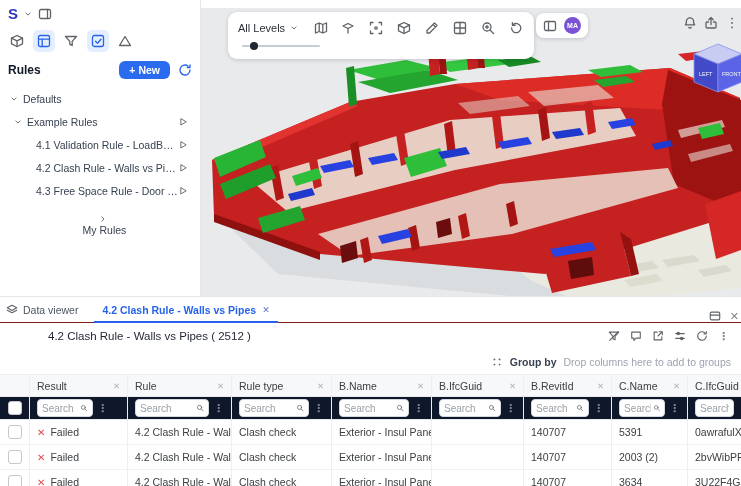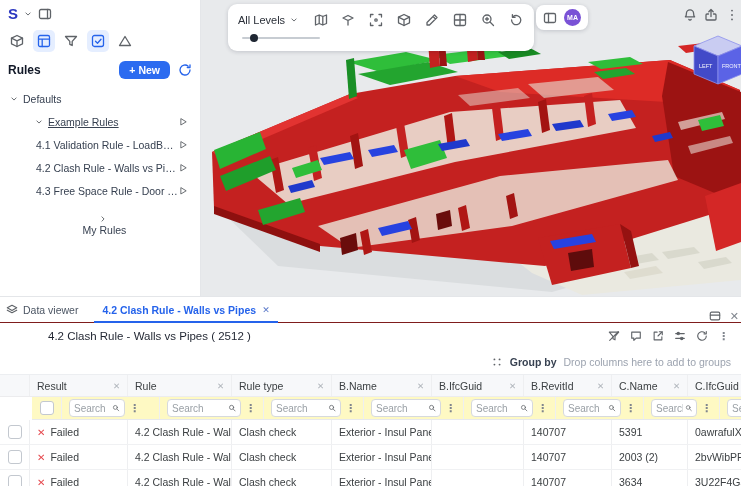--- a/index.html
+++ b/index.html
@@ -22,26 +22,26 @@
   .logo{font-weight:800;font-size:15px;color:#2b37c0;line-height:1;}
   .wstitle{font-size:11px;font-weight:600;color:#1f2430;flex:1;white-space:nowrap;overflow:hidden;}
   .tools{display:flex;gap:5px;padding:3px 6px 5px 6px;}
   .rules-head{display:flex;align-items:center;gap:8px;padding:4px 8px 6px 8px;}
   .rules-title{font-size:12px;font-weight:700;color:#111827;flex:1;}
   .newbtn{background:#2b6bf0;color:#fff;border-radius:6px;padding:3px 10px;font-size:10.5px;font-weight:600;display:flex;align-items:center;gap:3px;cursor:pointer;}
   .tree{padding-top:2px;}
   .trow{height:23px;display:flex;align-items:center;font-size:10.5px;color:#374151;cursor:pointer;white-space:nowrap;}
   .trow .lbl{overflow:hidden;text-overflow:ellipsis;}
   .trow .play{margin-left:auto;margin-right:12px;flex:none;}
-  .ind0{padding-left:9px;}  .ind1{padding-left:34px;text-decoration:underline;}  .ind2{padding-left:36px;}
+  .ind0{padding-left:9px;}  .ind1{padding-left:13px;}  .ind2{padding-left:36px;}
   .gap-top{margin-top:12px;flex-direction:column;}
   .chev{flex:none;margin-right:4px;}
 
   
-  .viewport{position:absolute;left:200px;top:0;width:541px;height:296px;background:#e8eaec;overflow:hidden;}
+  .viewport{position:absolute;left:200px;top:8px;width:541px;height:296px;background:#e8eaec;overflow:hidden;}
   .model{position:absolute;left:0;top:0;cursor:grab;}
   .vp-toolbar{position:absolute;left:28px;top:4px;width:286px;background:#fff;border-radius:9px;box-shadow:0 1px 4px rgba(20,30,50,.18);padding:5px 10px 6px 10px;z-index:2;}
   .vp-row1{display:flex;align-items:center;gap:11px;height:22px;}
   .levels{display:flex;align-items:center;gap:4px;font-size:11px;color:#2a2f38;cursor:pointer;margin-right:2px;white-space:nowrap;}
   .vpic{width:18px;height:18px;display:flex;align-items:center;justify-content:center;cursor:pointer;}
   .vp-row2{height:14px;display:flex;align-items:center;}
   .slider{position:relative;width:78px;height:14px;margin-left:4px;cursor:pointer;}
   .slider .track{position:absolute;left:0;right:0;top:6px;height:2px;background:#c7ccd2;border-radius:2px;}
   .slider .dot{position:absolute;left:8px;top:3px;width:8px;height:8px;border-radius:50%;background:#1f2733;}
   .vp-userbar{position:absolute;left:336px;top:5px;height:25px;background:#fff;border-radius:8px;box-shadow:0 1px 4px rgba(20,30,50,.18);display:flex;align-items:center;gap:7px;padding:0 7px;z-index:2;}
@@ -62,21 +62,21 @@
   .titlerow-icons{margin-left:auto;display:flex;align-items:center;gap:10px;}
   .kebab{color:#80868e;font-size:11px;font-weight:700;cursor:pointer;line-height:1;}
   .groupbar{height:25px;display:flex;align-items:center;gap:7px;padding:0 10px;border-bottom:1px solid #eceef1;justify-content:flex-end;}
   .gb-label{font-size:10.5px;font-weight:700;color:#374151;}
   .gb-hint{font-size:10.5px;color:#9ca3af;}
 
   
   .tbl{--cols:30px 98px 104px 100px 100px 92px 88px 76px minmax(40px,1fr);}
   .trh,.trs,.trd{display:grid;grid-template-columns:var(--cols);}
   .trh{height:21px;background:#f7f8fa;border-bottom:1px solid #ececee;}
-  .trs{height:22px;background:#fef9c3;border-bottom:1px solid #e7e9ec;margin-left:32px;}
+  .trs{height:22px;background:#0f172a;border-bottom:1px solid #e7e9ec;}
   .trd{height:24px;background:#fff;border-bottom:1px solid #f0f1f3;}
   .c{display:flex;align-items:center;padding:0 7px;border-right:1px solid #eeeff1;overflow:hidden;white-space:nowrap;min-width:0;}
   .c:last-child{border-right:none;}
   .hc{font-size:10.5px;font-weight:400;color:#3c4043;}
   .hc .x{margin-left:auto;color:#aeb3ba;font-size:8.5px;cursor:pointer;padding-left:4px;}
   .sbox{flex:1;min-width:0;display:flex;align-items:center;gap:2px;border:1px solid #d6d9de;border-radius:4px;background:#fff;height:16px;padding:0 4px;}
   .sbox input{border:none;outline:none;min-width:0;width:100%;font-size:10px;color:#3c4043;font-family:inherit;background:transparent;padding:0;}
   .sbox input::placeholder{color:#9aa0a6;}
   .sbox.narrow{max-width:46px;}
   .srch-keb{margin-left:4px;flex:none;}

